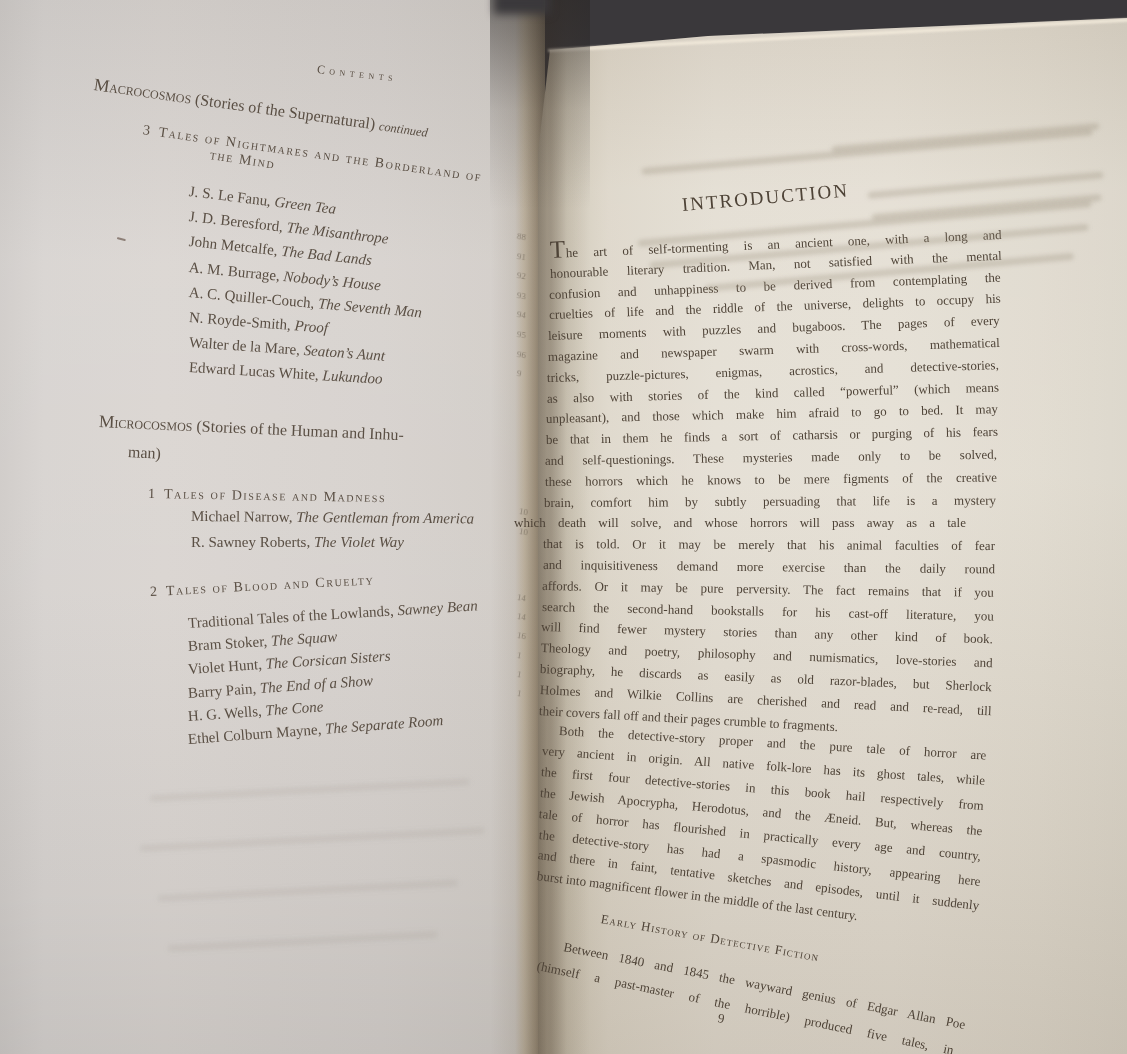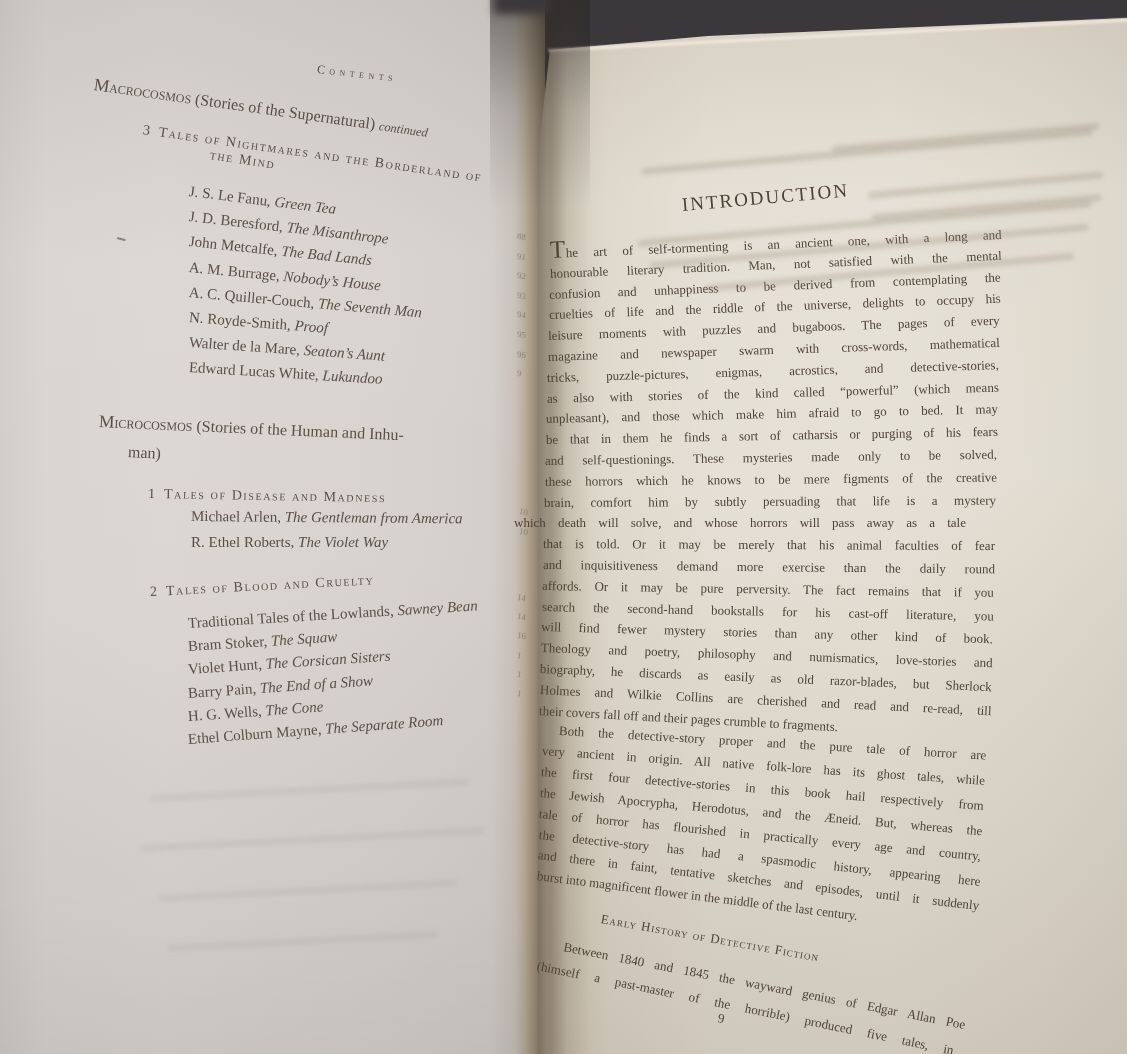--- a/index.html
+++ b/index.html
@@ -112,22 +112,22 @@
   <div id="intro-pagenum" class="abs ink-r">9</div>
 
 <div class="abs ink-l entry" style="left: 189px; top: 183px; transform: rotate(7deg);"><span>J. S. Le Fanu,</span> <em>Green Tea</em></div>
     <div class="abs ink-l entry" style="left: 189px; top: 208.2px; transform: rotate(6.5deg);"><span>J. D. Beresford,</span> <em>The Misanthrope</em></div>
     <div class="abs ink-l entry" style="left: 189px; top: 233.4px; transform: rotate(6deg);"><span>John Metcalfe,</span> <em>The Bad Lands</em></div>
     <div class="abs ink-l entry" style="left: 189px; top: 258.6px; transform: rotate(5.5deg);"><span>A. M. Burrage,</span> <em>Nobody’s House</em></div>
     <div class="abs ink-l entry" style="left: 189px; top: 283.8px; transform: rotate(5deg);"><span>A. C. Quiller-Couch,</span> <em>The Seventh Man</em></div>
     <div class="abs ink-l entry" style="left: 189px; top: 309px; transform: rotate(4.5deg);"><span>N. Royde-Smith,</span> <em>Proof</em></div>
     <div class="abs ink-l entry" style="left: 189px; top: 334.2px; transform: rotate(4deg);"><span>Walter de la Mare,</span> <em>Seaton’s Aunt</em></div>
     <div class="abs ink-l entry" style="left: 189px; top: 359.4px; transform: rotate(3.5deg);"><span>Edward Lucas White,</span> <em>Lukundoo</em></div>
-    <div class="abs ink-l entry" style="left: 191px; top: 508px; transform: rotate(0.5deg);"><span>Michael Arlen,</span> <em>The Gentleman from America</em></div>
-    <div class="abs ink-l entry" style="left: 191px; top: 533.5px; transform: rotate(0deg);"><span>R. Ethel Roberts,</span> <em>The Violet Way</em></div>
+    <div class="abs ink-l entry" style="left: 191px; top: 508px; transform: rotate(0.5deg);"><span>Michael Narrow,</span> <em>The Gentleman from America</em></div>
+    <div class="abs ink-l entry" style="left: 191px; top: 533.5px; transform: rotate(0deg);"><span>R. Sawney Roberts,</span> <em>The Violet Way</em></div>
     <div class="abs ink-l entry" style="left: 188px; top: 615px; transform: rotate(-3.5deg);"><span>Traditional Tales of the Lowlands,</span> <em>Sawney Bean</em></div>
     <div class="abs ink-l entry" style="left: 188px; top: 638.2px; transform: rotate(-3.65deg);"><span>Bram Stoker,</span> <em>The Squaw</em></div>
     <div class="abs ink-l entry" style="left: 188px; top: 661.4px; transform: rotate(-3.8deg);"><span>Violet Hunt,</span> <em>The Corsican Sisters</em></div>
     <div class="abs ink-l entry" style="left: 188px; top: 684.6px; transform: rotate(-3.95deg);"><span>Barry Pain,</span> <em>The End of a Show</em></div>
     <div class="abs ink-l entry" style="left: 188px; top: 707.8px; transform: rotate(-4.1deg);"><span>H. G. Wells,</span> <em>The Cone</em></div>
     <div class="abs ink-l entry" style="left: 188px; top: 731px; transform: rotate(-4.25deg);"><span>Ethel Colburn Mayne,</span> <em>The Separate Room</em></div>
     <div class="abs edge-num" style="left: 517px; top: 231px; transform: rotate(9deg);">88</div>
     <div class="abs edge-num" style="left: 517px; top: 250.6px; transform: rotate(9deg);">91</div>
     <div class="abs edge-num" style="left: 517px; top: 270.2px; transform: rotate(9deg);">92</div>
     <div class="abs edge-num" style="left: 517px; top: 289.8px; transform: rotate(9deg);">93</div>

